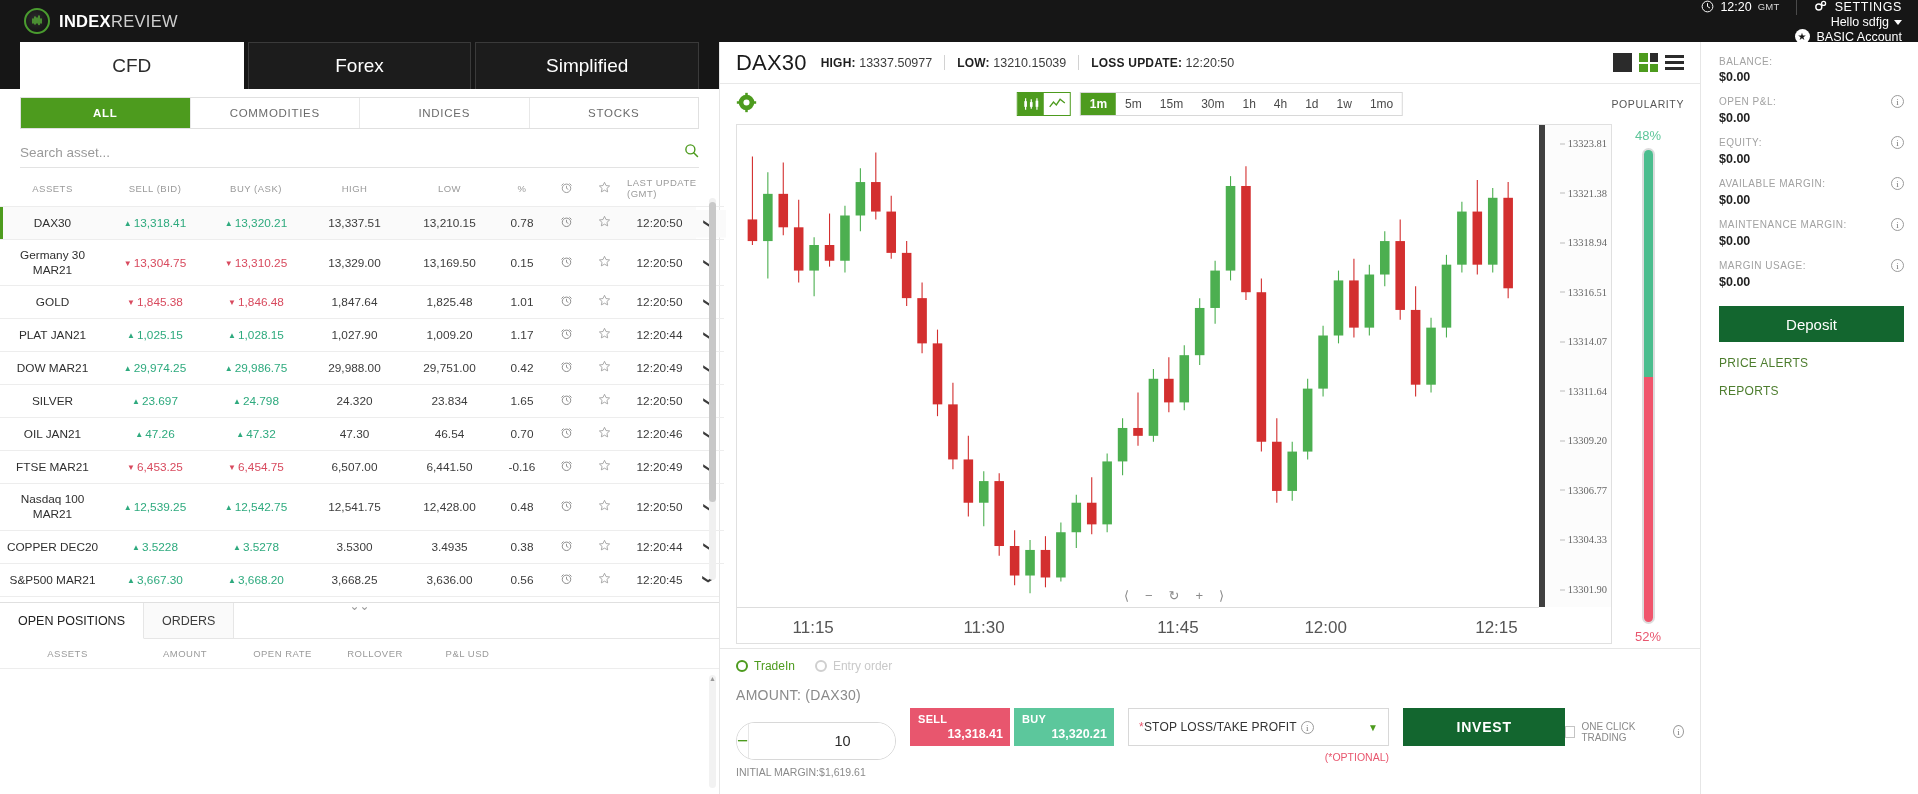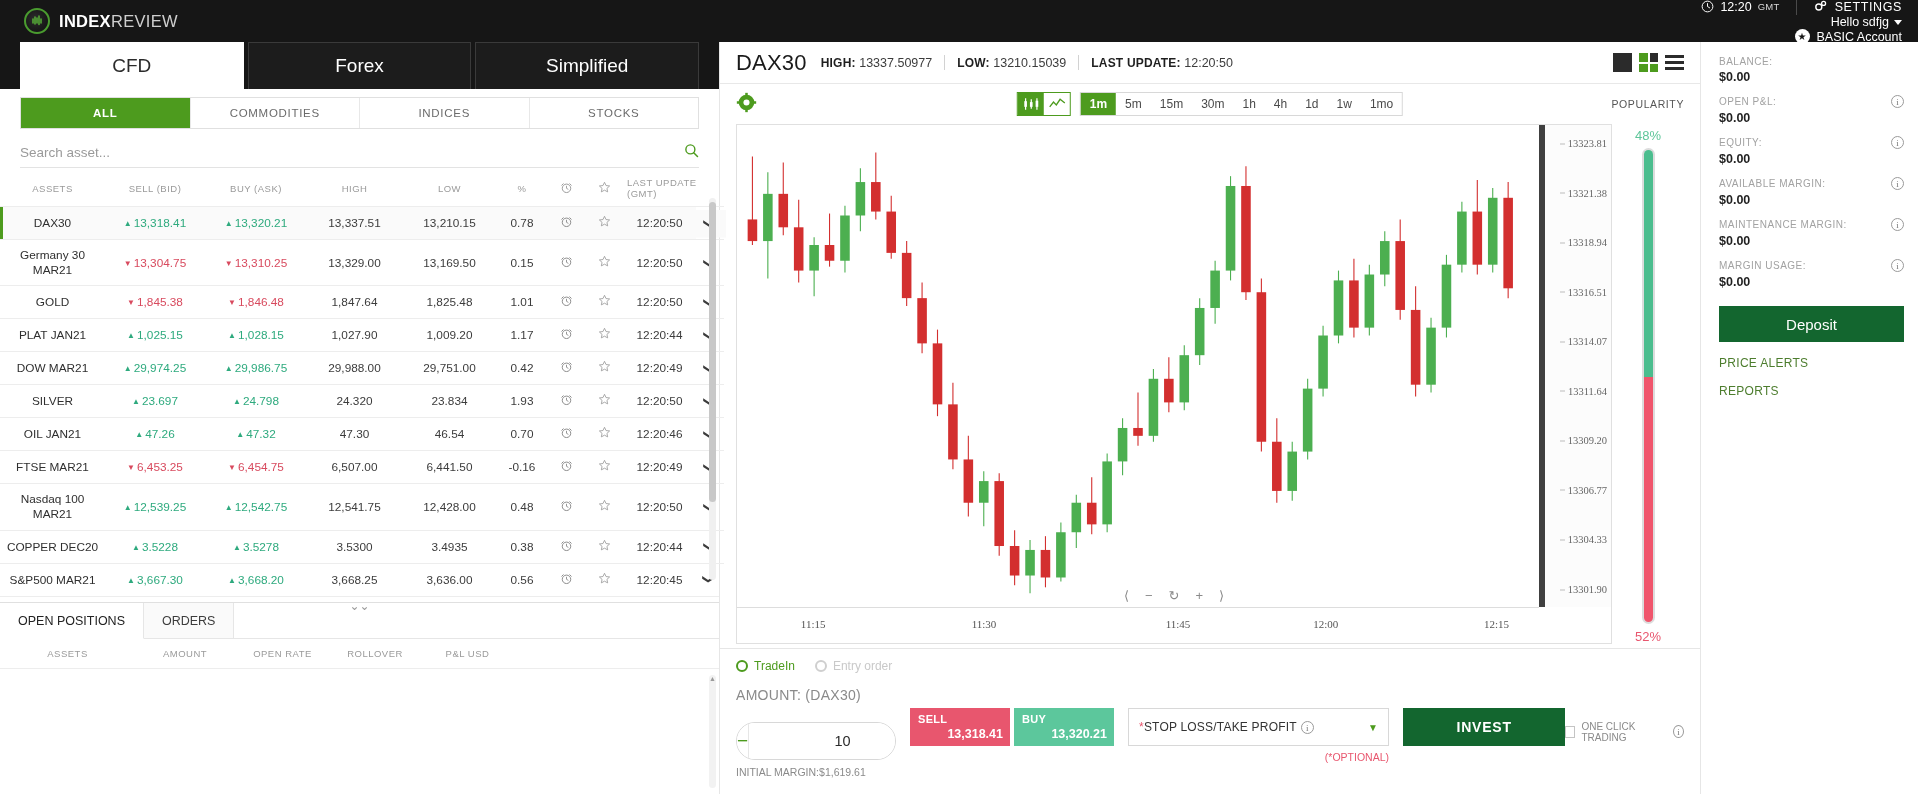--- a/index.html
+++ b/index.html
@@ -159,21 +159,21 @@
   .tf.active { background: #4d9b1e; color: #fff; font-weight: 700; }
   .pop-label { position: absolute; right: 16px; font-size: 10.5px; color: #555; letter-spacing: .6px; }
 
   .chart-area { flex: 1; display: flex; min-height: 0; padding: 0 16px 4px 16px; }
   .chart-box { flex: 1; border: 1px solid #e0e0e0; position: relative; min-width: 0; overflow:hidden; }
   .plot { position: absolute; left: 0; top: 0; right: 72px; bottom: 36px; overflow: hidden; }
   .yaxis { position: absolute; right: 0; top: 0; width: 72px; bottom: 36px; background: #fcfcfc; border-left: 6px solid #404040; }
   .ytick { position: absolute; right: 4px; font-size: 10.5px; color: #666; transform: translateY(-50%); font-family:"Liberation Serif", serif; }
   .ytick::before { content: ""; position: absolute; left: -8px; top: 50%; width: 5px; height: 1px; background: #bbb; }
   .xaxis { position: absolute; left: 0; right: 72px; bottom: 0; height: 36px; border-top: 1px solid #ddd; }
-  .xtick { position: absolute; top: 10px; font-size: 11px; color: #555; transform: translateX(-50%); font-family: Liberation Serif, serif; }
+  .xtick { position: absolute; top: 10px; font-size: 17px; color: #555; transform: translateX(-50%); }
   .nav-ctrl {
     position: absolute; left: 50%; transform: translateX(-50%); bottom: 40px;
     display: flex; gap: 16px; align-items: center; color: #8a8a8a; font-size: 13px;
   }
   .nav-ctrl span { cursor: pointer; }
 
   .popbar-col { width: 72px; flex: 0 0 72px; display: flex; flex-direction: column; align-items: center; padding-top: 4px; }
   .pop-pct-top { font-size: 13px; color: #5fc69a; margin-bottom: 5px; }
   .pop-pct-bot { font-size: 13px; color: #e8566e; margin-top: 5px; }
   .pop-bar { width: 13px; flex: 1; border-radius: 8px; background: #dcdcdc; padding: 2px; display: flex; flex-direction: column; }
@@ -451,21 +451,21 @@
                   </svg></td>
                 <td class="upd">12:20:49</td>
                 <td class="chev" style="transform: rotate(90deg);">❯</td>
               </tr>
               <tr class="assetrow">
                 <td><span class="aname">SILVER</span></td>
                 <td><span class="up"><span class="tri">▲</span>23.697</span></td>
                 <td><span class="up"><span class="tri">▲</span>24.798</span></td>
                 <td>24.320</td>
                 <td>23.834</td>
-                <td>1.93</td>
+                <td>1.65</td>
                 <td><svg width="13" height="13" viewBox="0 0 16 16">
                     <circle cx="8" cy="9" r="5.2" fill="none" stroke="#8a8a8a" stroke-width="1.2"></circle>
                     <path d="M4 3.4 2.2 5.2M12 3.4l1.8 1.8" stroke="#8a8a8a" stroke-width="1.2" fill="none" stroke-linecap="round"></path>
                     <path d="M8 6.4V9l1.9 1.1" stroke="#8a8a8a" stroke-width="1.1" fill="none" stroke-linecap="round"></path>
                   </svg></td>
                 <td><svg width="13" height="13" viewBox="0 0 16 16">
                     <path d="M8 1.6l1.9 4 4.4.5-3.3 3 .9 4.3L8 11.3 4.1 13.4l.9-4.3-3.3-3 4.4-.5z" fill="none" stroke="#9f9f9f" stroke-width="1.1" stroke-linejoin="round"></path>
                   </svg></td>
                 <td class="upd">12:20:50</td>
                 <td class="chev" style="transform: rotate(90deg);">❯</td>
@@ -592,21 +592,21 @@
 
       <div class="chart-head">
         <div class="sym">DAX30</div>
         <div class="hdr-stats">
           <span><b>HIGH:</b>
             <span>13337.50977</span></span>
           <span class="vbar"></span>
           <span><b>LOW:</b>
             <span>13210.15039</span></span>
           <span class="vbar"></span>
-          <span><b>LAST UPDATE:</b>
+          <span><b>LOSS UPDATE:</b>
             <span>12:20:50</span></span>
         </div>
         <div class="view-icons">
           <div class="vi sq"></div>
           <div class="vi">
             <span class="vi-grid">
                 <i></i>
                 <i></i>
                 <i></i>
                 <i></i>

